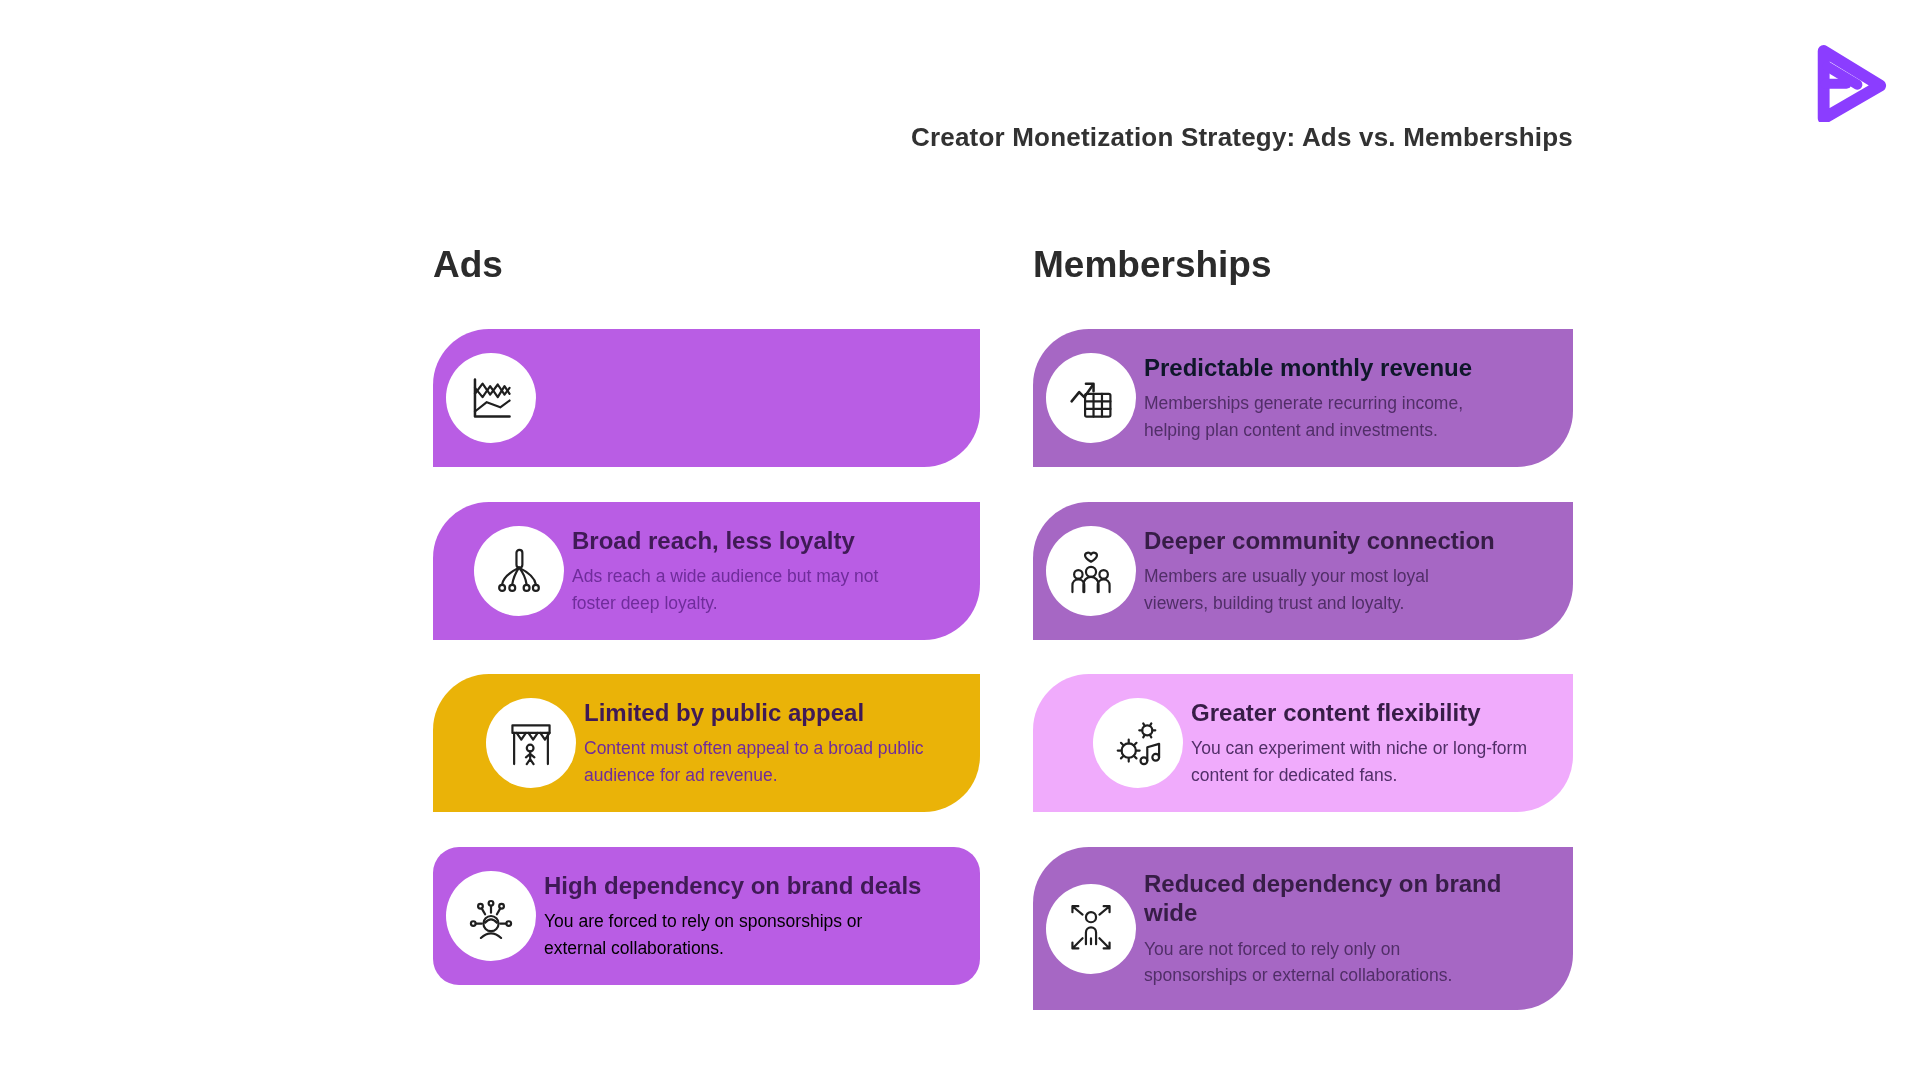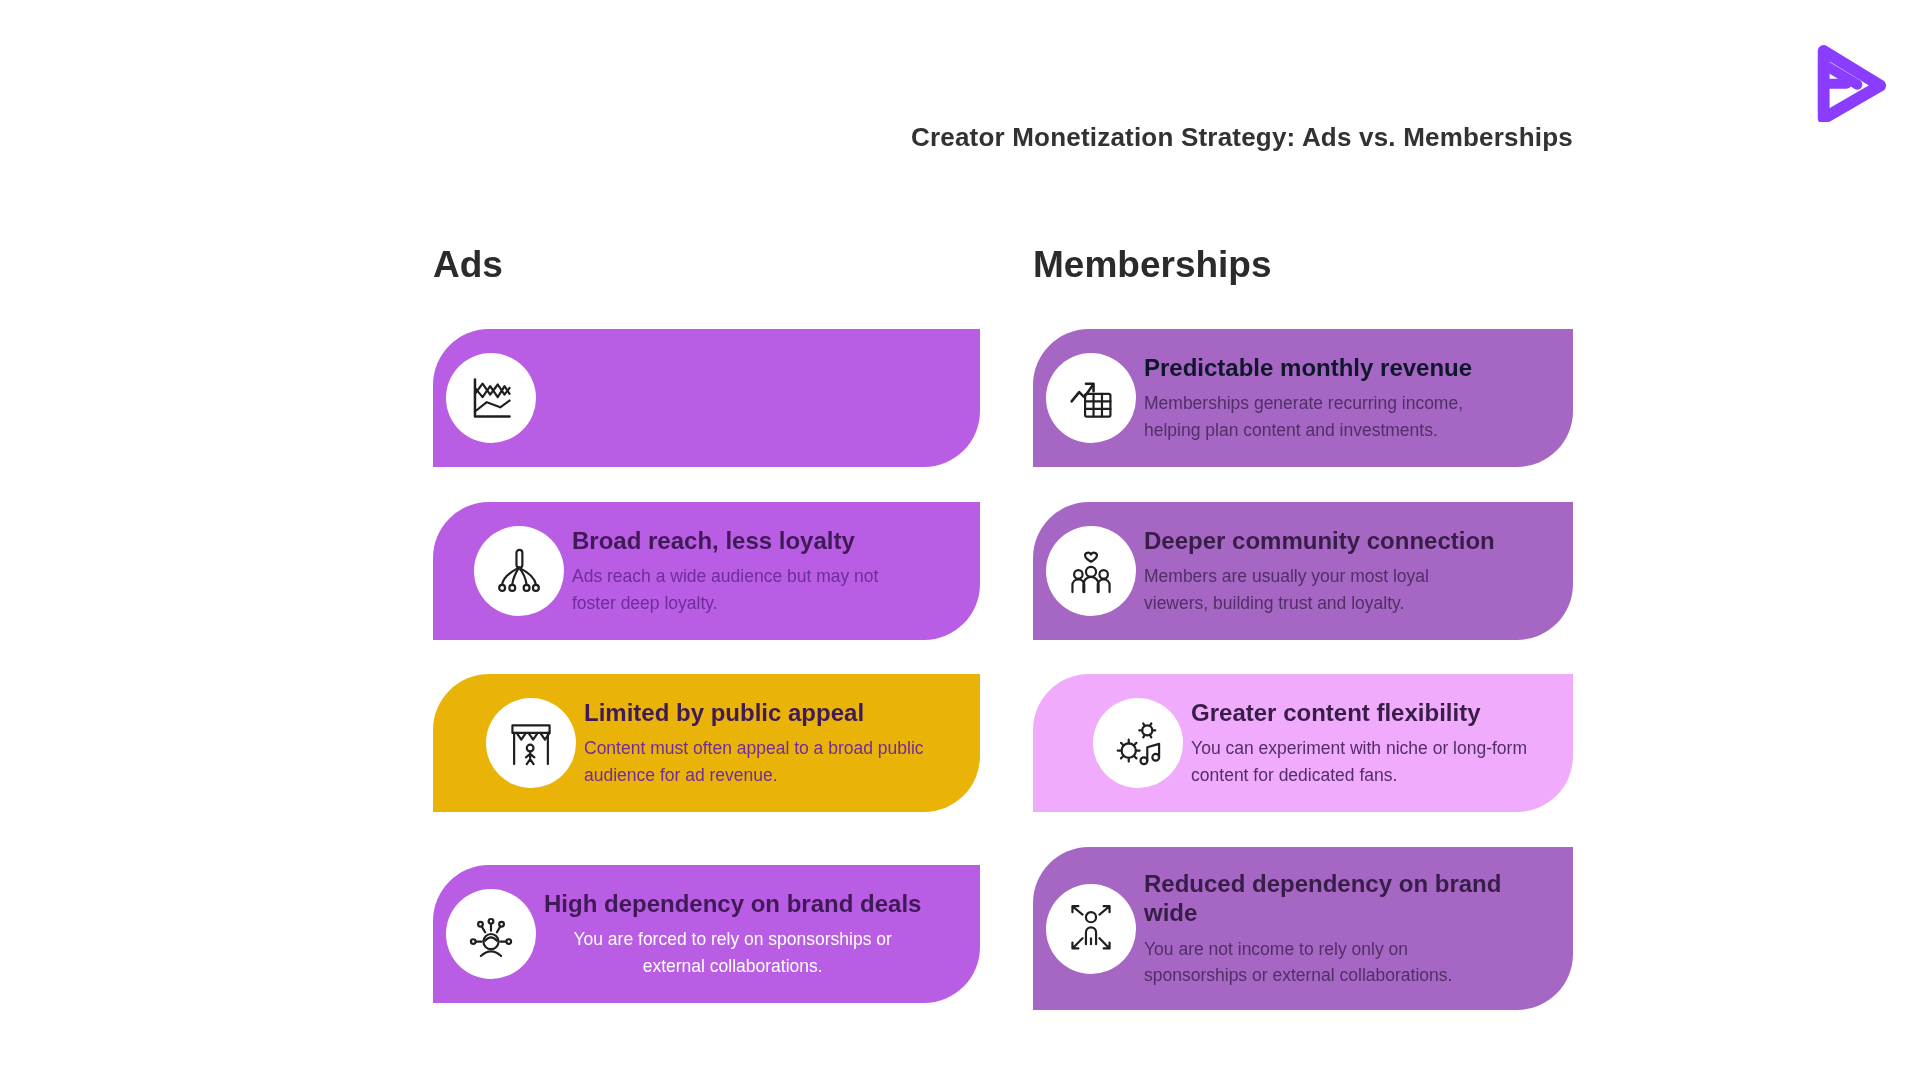--- a/index.html
+++ b/index.html
@@ -131,41 +131,41 @@
           <path class="ic-thin" d="M31 42 V51 M31 45 L26 49 M31 45 L36 49 M31 51 L27 57 M31 51 L35 57"></path>
         </svg>
       </div>
       <div class="card-text">
         <div class="card-title" style="color: rgb(63, 26, 86);">Limited by public appeal</div>
         <div class="card-desc" style="color: rgb(111, 44, 155);">Content must often appeal to a broad public
 audience for ad revenue.</div>
       </div>
     </div>
 
-    <div class="card left-col" style="top: 865px; background-color: rgb(185, 93, 228);">
+    <div class="card left-col" style="top: 847px; background-color: rgb(185, 93, 228); border-radius: 26px;">
       <div class="icon-circle">
         <svg viewBox="0 0 64 64">
           <circle class="ic-thin" cx="32" cy="41" r="9"></circle>
           <path class="ic-thin" d="M25 40 q7 -8 14 0"></path>
           <path class="ic-thin" d="M20 58 q12 -11 24 0"></path>
           <path class="ic-thin" d="M32 28 V20"></path>
             <circle class="ic-thin" cx="32" cy="17" r="2.8"></circle>
           <path class="ic-thin" d="M25 30 L21 23"></path>
             <circle class="ic-thin" cx="19.5" cy="20.5" r="2.8"></circle>
           <path class="ic-thin" d="M39 30 L43 23"></path>
             <circle class="ic-thin" cx="44.5" cy="20.5" r="2.8"></circle>
           <path class="ic-thin" d="M21 41 H14"></path>
             <circle class="ic-thin" cx="11" cy="41" r="2.8"></circle>
           <path class="ic-thin" d="M43 41 H50"></path>
             <circle class="ic-thin" cx="53" cy="41" r="2.8"></circle>
         </svg>
       </div>
       <div class="card-text">
         <div class="card-title" style="color: rgb(63, 26, 86);">High dependency on brand deals</div>
-        <div class="card-desc" style="color: #ffffff; text-align: center;">You are forced to rely on sponsorships or
+        <div class="card-desc" style="color: #000000;">You are forced to rely on sponsorships or
 external collaborations.</div>
       </div>
     </div>
 
     <div class="card right-col" style="top: 329px; background-color: rgb(166, 103, 196);">
       <div class="icon-circle">
         <svg viewBox="0 0 64 64">
           <rect class="ic-thin" x="25" y="27" width="30" height="27" rx="2"></rect>
           <path class="ic-thin" d="M25 36 H55 M25 45 H55 M35 27 V54 M45 27 V54"></path>
           <path class="ic" d="M9 36 L18 25 L24 31 L34 17"></path>
@@ -224,19 +224,19 @@
           <path class="ic-thin" d="M26 50 V36 c0-3.3 2.7-6 6-6 c3.3 0 6 2.7 6 6 V50 M32 50 V43"></path>
           <path class="ic-thin" d="M22 15 L10 5 M10 12 V5 H17"></path>
           <path class="ic-thin" d="M42 15 L54 5 M47 5 H54 V12"></path>
           <path class="ic-thin" d="M22 43 L10 55 M10 48 V55 H17"></path>
           <path class="ic-thin" d="M42 43 L54 55 M47 55 H54 V48"></path>
         </svg>
       </div>
       <div class="card-text">
         <div class="card-title" style="color: rgb(55, 29, 71);">Reduced dependency on brand
 wide</div>
-        <div class="card-desc" style="color: rgb(81, 46, 104);">You are not income to rely only on
+        <div class="card-desc" style="color: rgb(81, 46, 104);">You are not forced to rely only on
 sponsorships or external collaborations.</div>
       </div>
     </div>
 
   </div>
 </div>
 
 </body></html>

